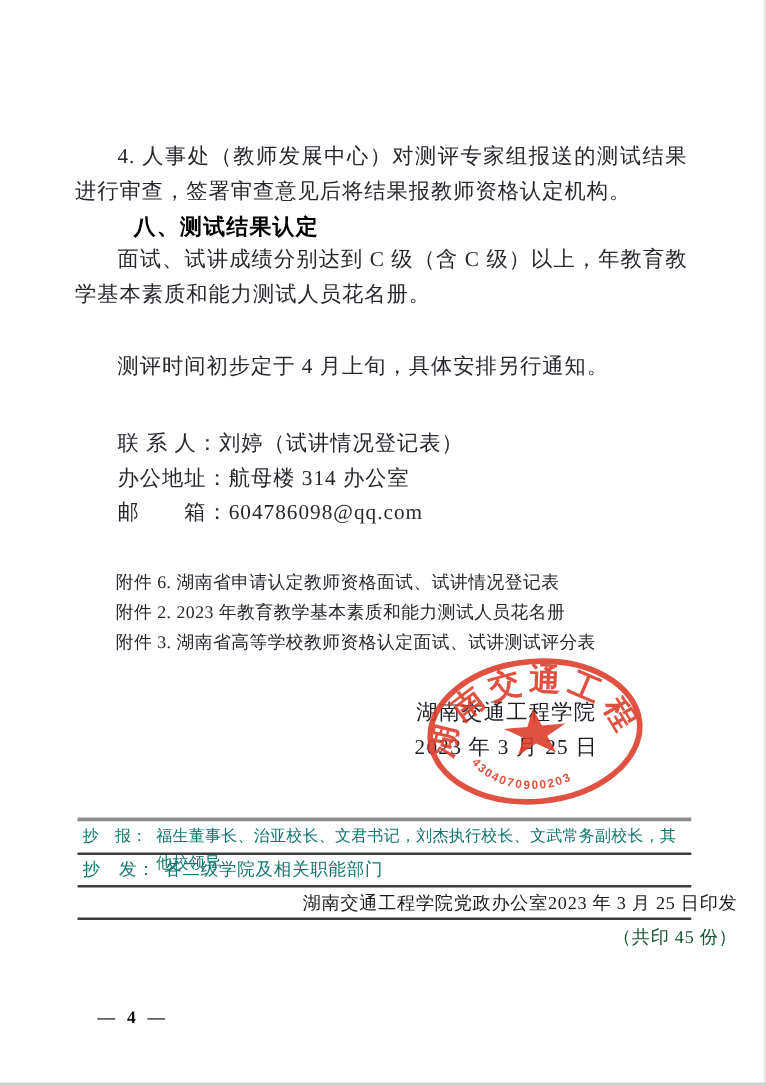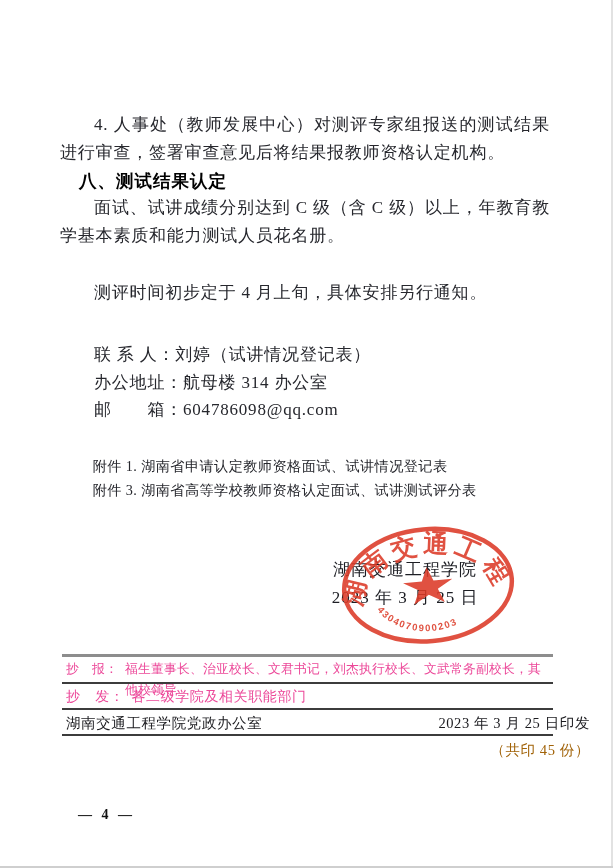--- a/index.html
+++ b/index.html
@@ -5,41 +5,41 @@
   html,body{margin:0;padding:0;background:#ffffff;}
   .page{
     position:relative;width:613px;height:868px;background:#ffffff;overflow:hidden;
     font-family:"Liberation Serif","DejaVu Serif",serif;color:#26272d;
   }
   .body-text{
     position:absolute;left:60px;width:490px;font-size:17px;line-height:28px;
     text-align:justify;letter-spacing:0.8px;text-indent:2em;
   }
   .heading{
-    position:absolute;left:44px;width:490px;font-size:17.5px;line-height:28px;
+    position:absolute;left:72px;width:490px;font-size:17.5px;line-height:28px;
     font-family:"Liberation Sans","DejaVu Sans",sans-serif;font-weight:700;color:#000;
     text-indent:2em;letter-spacing:1px;
   }
   .contact-block{position:absolute;left:60px;top:341px;width:500px;font-size:17px;line-height:27.5px;letter-spacing:0.8px;}
   .contact-block div{text-indent:2em;white-space:pre;}
   .attach-block{position:absolute;left:60px;top:454px;width:520px;font-size:14.2px;line-height:24px;letter-spacing:0.4px;}
   .attach-block div{text-indent:2.3em;}
   .signature{position:absolute;left:330px;top:556px;width:150px;text-align:center;font-size:17px;line-height:28px;letter-spacing:1px;color:#1d1e24;}
   .seal{position:absolute;left:330px;top:514px;width:200px;height:142px;transform:rotate(-5deg);opacity:0.88;}
   .hr{position:absolute;left:62px;width:491px;height:1.6px;background:#3c3c3c;}
   .hr-thick{top:654px;height:2.6px;background:#8d8d8d;}
   .hr2{top:682px;}
   .hr3{top:708px;}
   .hr4{top:734px;}
-  .copy-row{position:absolute;left:66px;width:487px;display:flex;color:#ec4899;}
+  .copy-row{position:absolute;left:66px;width:487px;display:flex;color:#0f766e;}
   .copy-report{top:659px;font-size:12.8px;line-height:21px;letter-spacing:0.2px;}
   .copy-issue{top:687px;font-size:14px;line-height:20px;letter-spacing:0.6px;text-align:right;}
   .copy-row .lbl{margin-right:7px;white-space:pre;flex:none;}
-  .issuer-row{position:absolute;left:66px;top:712px;width:524px;display:flex;justify-content:space-between;font-size:14.5px;line-height:22px;letter-spacing:0.6px;color:#1b1b1f;}
-  .copies-row{position:absolute;left:66px;top:740px;width:524px;text-align:right;font-size:14.5px;line-height:21px;letter-spacing:0.6px;color:#a16207;}
+  .issuer-row{position:absolute;left:66px;top:712px;width:524px;display:flex;justify-content:flex-end;font-size:14.5px;line-height:22px;letter-spacing:0.6px;color:#1b1b1f;}
+  .copies-row{position:absolute;left:66px;top:740px;width:524px;text-align:right;font-size:14.5px;line-height:21px;letter-spacing:0.6px;color:#14532d;}
   .page-num{position:absolute;left:78px;top:806px;font-size:14px;line-height:18px;font-weight:700;letter-spacing:3px;color:#111;}
   .edge-right{position:absolute;top:0;right:0;width:2px;height:100%;background:#e2e2e2;}
   .edge-bottom{position:absolute;left:0;bottom:0;width:100%;height:2px;background:#cfcfcf;}
 </style>
 </head>
 <body>
 
 <div class="page">
 
   <div class="body-text" style="top:111px;">4. 人事处（教师发展中心）对测评专家组报送的测试结果进行审查，签署审查意见后将结果报教师资格认定机构。</div>
@@ -52,21 +52,22 @@
   <div class="body-text" style="top:279px;">测评时间初步定于 4 月上旬，具体安排另行通知。</div>
 
 
   <div class="contact-block">
     <div>联 系 人：刘婷（试讲情况登记表）</div>
     <div>办公地址：航母楼 314 办公室</div>
     <div>邮　　箱：604786098@qq.com</div>
   </div>
 
   <div class="attach-block">
-    <div>附件 1. 湖南省申请认定教师资格面试、试讲情况登记表</div>
+    <div>附件 6. 湖南省申请认定教师资格面试、试讲情况登记表</div>
+    <div>附件 2. 2023 年教育教学基本素质和能力测试人员花名册</div>
     <div>附件 3. 湖南省高等学校教师资格认定面试、试讲测试评分表</div>
   </div>
 
   <div class="signature">
     <div>湖南交通工程学院</div>
     <div>2023 年 3 月 25 日</div>
   </div>
 
   <svg class="seal" viewBox="0 0 200 142">
     <defs>

